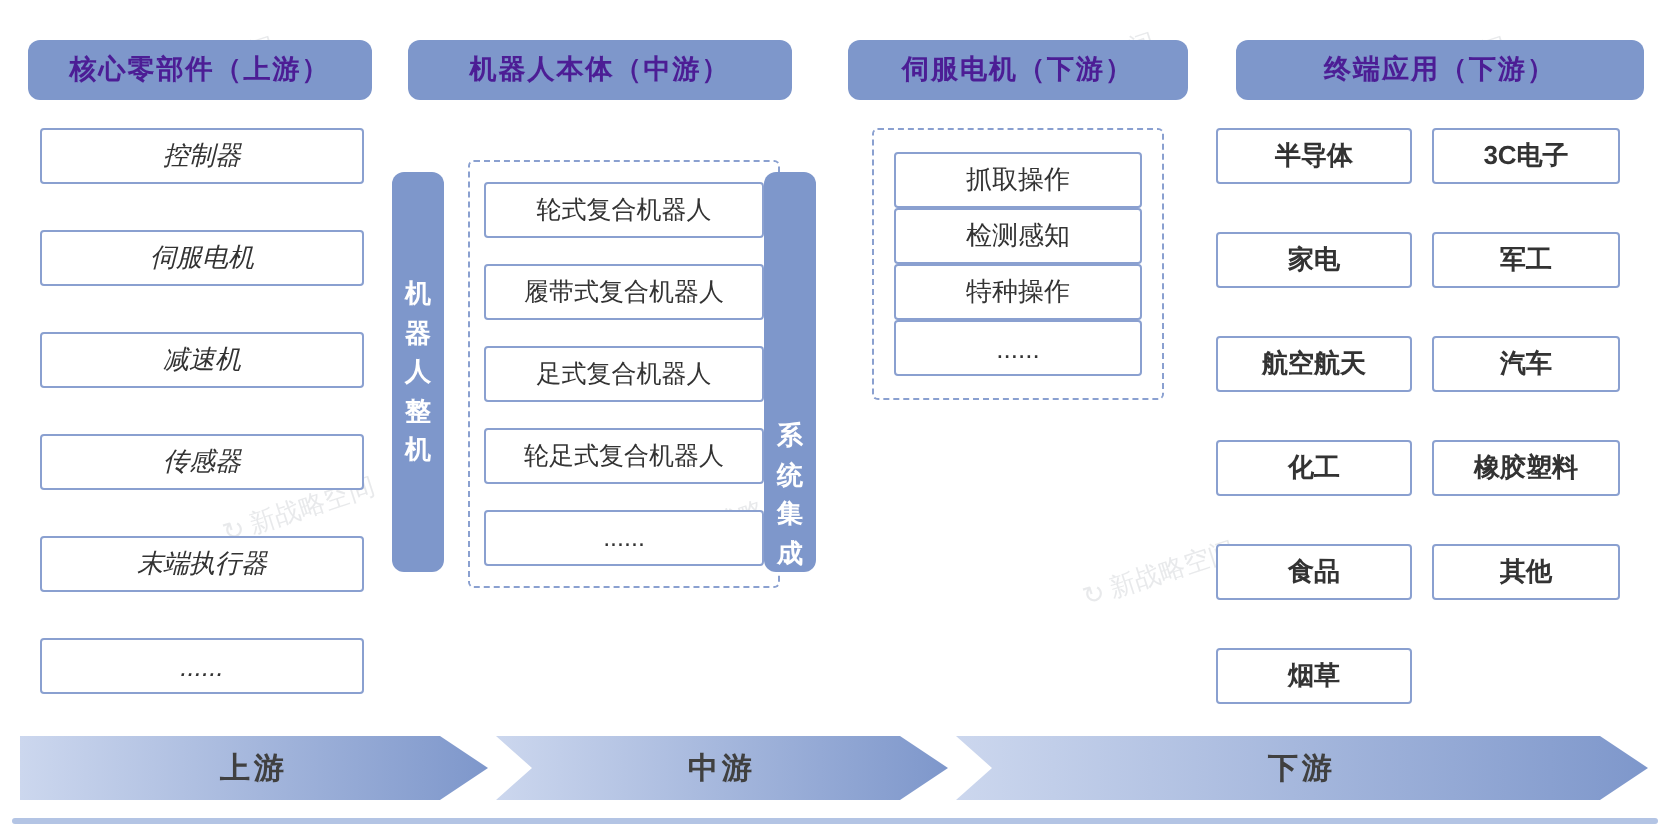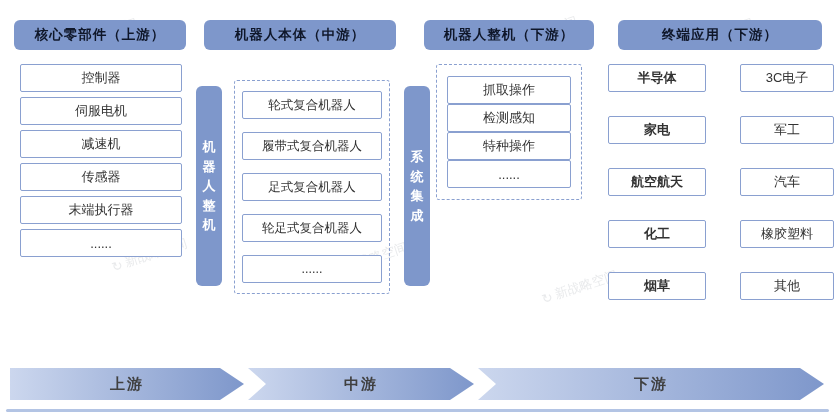--- a/index.html
+++ b/index.html
@@ -3,46 +3,46 @@
 <meta charset="utf-8">
 <style>
   html,body{margin:0;padding:0;background:#fff;}
   .canvas{
     position:relative;width:835px;height:420px;background:#ffffff;
     font-family:"Liberation Sans","DejaVu Sans",sans-serif;overflow:hidden;
   }
   
   .hdr{
     position:absolute;top:20px;height:30px;background:#7e97cb;border-radius:6px;
-    color:#0f172a;font-weight:bold;font-size:13.5px;letter-spacing:1px;
+    color:#4c1d95;font-weight:bold;font-size:13.5px;letter-spacing:1px;
     display:flex;align-items:center;justify-content:center;
   }
   
   .box{
     background:#ffffff;border:1.5px solid #8aa0d0;border-radius:2px;
     height:28px;box-sizing:border-box;flex:none;
     display:flex;align-items:center;justify-content:center;
     font-size:13px;color:#333333;white-space:nowrap;
   }
   .col{position:absolute;display:flex;flex-direction:column;}
-  .col1{left:20px;top:64px;width:162px;gap:5px;}
+  .col1{left:20px;top:64px;width:162px;gap:23px;font-style:italic;}
   .col2{left:234px;top:80px;width:156px;border:1.6px dashed #8aa0d0;padding:10px 7px;gap:13px;box-sizing:border-box;border-radius:3px;text-align:right;}
   .col2 .box{font-size:12.5px;}
   .col3{left:436px;top:64px;width:146px;border:1.6px dashed #8aa0d0;padding:11px 10px;box-sizing:border-box;border-radius:3px;}
   .col4l{left:608px;top:64px;width:98px;gap:24px;font-weight:bold;}
-  .col4r{left:740px;top:64px;width:94px;gap:24px;}
+  .col4r{left:716px;top:64px;width:94px;gap:24px;font-weight:bold;}
   
   .vbar{
     position:absolute;top:86px;height:200px;width:26px;background:#7e97cb;border-radius:6px;
     display:flex;align-items:center;justify-content:center;
     color:#ffffff;font-weight:bold;font-size:13px;
   }
   .vtext{width:14px;word-break:break-all;line-height:1.5;text-align:center;}
   .vbar1{left:196px;}
-  .vbar2{left:404px;}
+  .vbar2{left:382px;align-items:flex-end;}
   
   .arrow{
     position:absolute;top:368px;height:32px;
     display:flex;align-items:center;justify-content:center;
     font-weight:bold;font-size:15px;color:#404040;letter-spacing:2px;
     background:linear-gradient(90deg,#ccd7ee,#7e97cb);
   }
   .a1{left:10px;width:234px;clip-path:polygon(0 0,calc(100% - 24px) 0,100% 50%,calc(100% - 24px) 100%,0 100%);}
   .a2{left:248px;width:226px;clip-path:polygon(0 0,calc(100% - 24px) 0,100% 50%,calc(100% - 24px) 100%,0 100%,18px 50%);}
   .a3{left:478px;width:346px;clip-path:polygon(0 0,calc(100% - 24px) 0,100% 50%,calc(100% - 24px) 100%,0 100%,18px 50%);}
@@ -79,21 +79,21 @@
       <span>↻</span>
       <span>新战略空间</span>
     </span>
   <span class="wm" style="left:540px;top:278px">
       <span>↻</span>
       <span>新战略空间</span>
     </span>
 
   <div class="hdr" style="left:14px;width:172px">核心零部件（上游）</div>
   <div class="hdr" style="left:204px;width:192px">机器人本体（中游）</div>
-  <div class="hdr" style="left:424px;width:170px">机器人整机（下游）</div>
+  <div class="hdr" style="left:424px;width:170px">伺服电机（下游）</div>
   <div class="hdr" style="left:618px;width:204px">终端应用（下游）</div>
 
   <div class="col col1">
     <div class="box">控制器</div>
     <div class="box">伺服电机</div>
     <div class="box">减速机</div>
     <div class="box">传感器</div>
     <div class="box">末端执行器</div>
     <div class="box">......</div>
   </div>
@@ -119,20 +119,21 @@
     <div class="box">检测感知</div>
     <div class="box">特种操作</div>
     <div class="box">......</div>
   </div>
 
   <div class="col col4l">
     <div class="box">半导体</div>
     <div class="box">家电</div>
     <div class="box">航空航天</div>
     <div class="box">化工</div>
+    <div class="box">食品</div>
     <div class="box">烟草</div>
   </div>
   <div class="col col4r">
     <div class="box">3C电子</div>
     <div class="box">军工</div>
     <div class="box">汽车</div>
     <div class="box">橡胶塑料</div>
     <div class="box">其他</div>
   </div>
 

